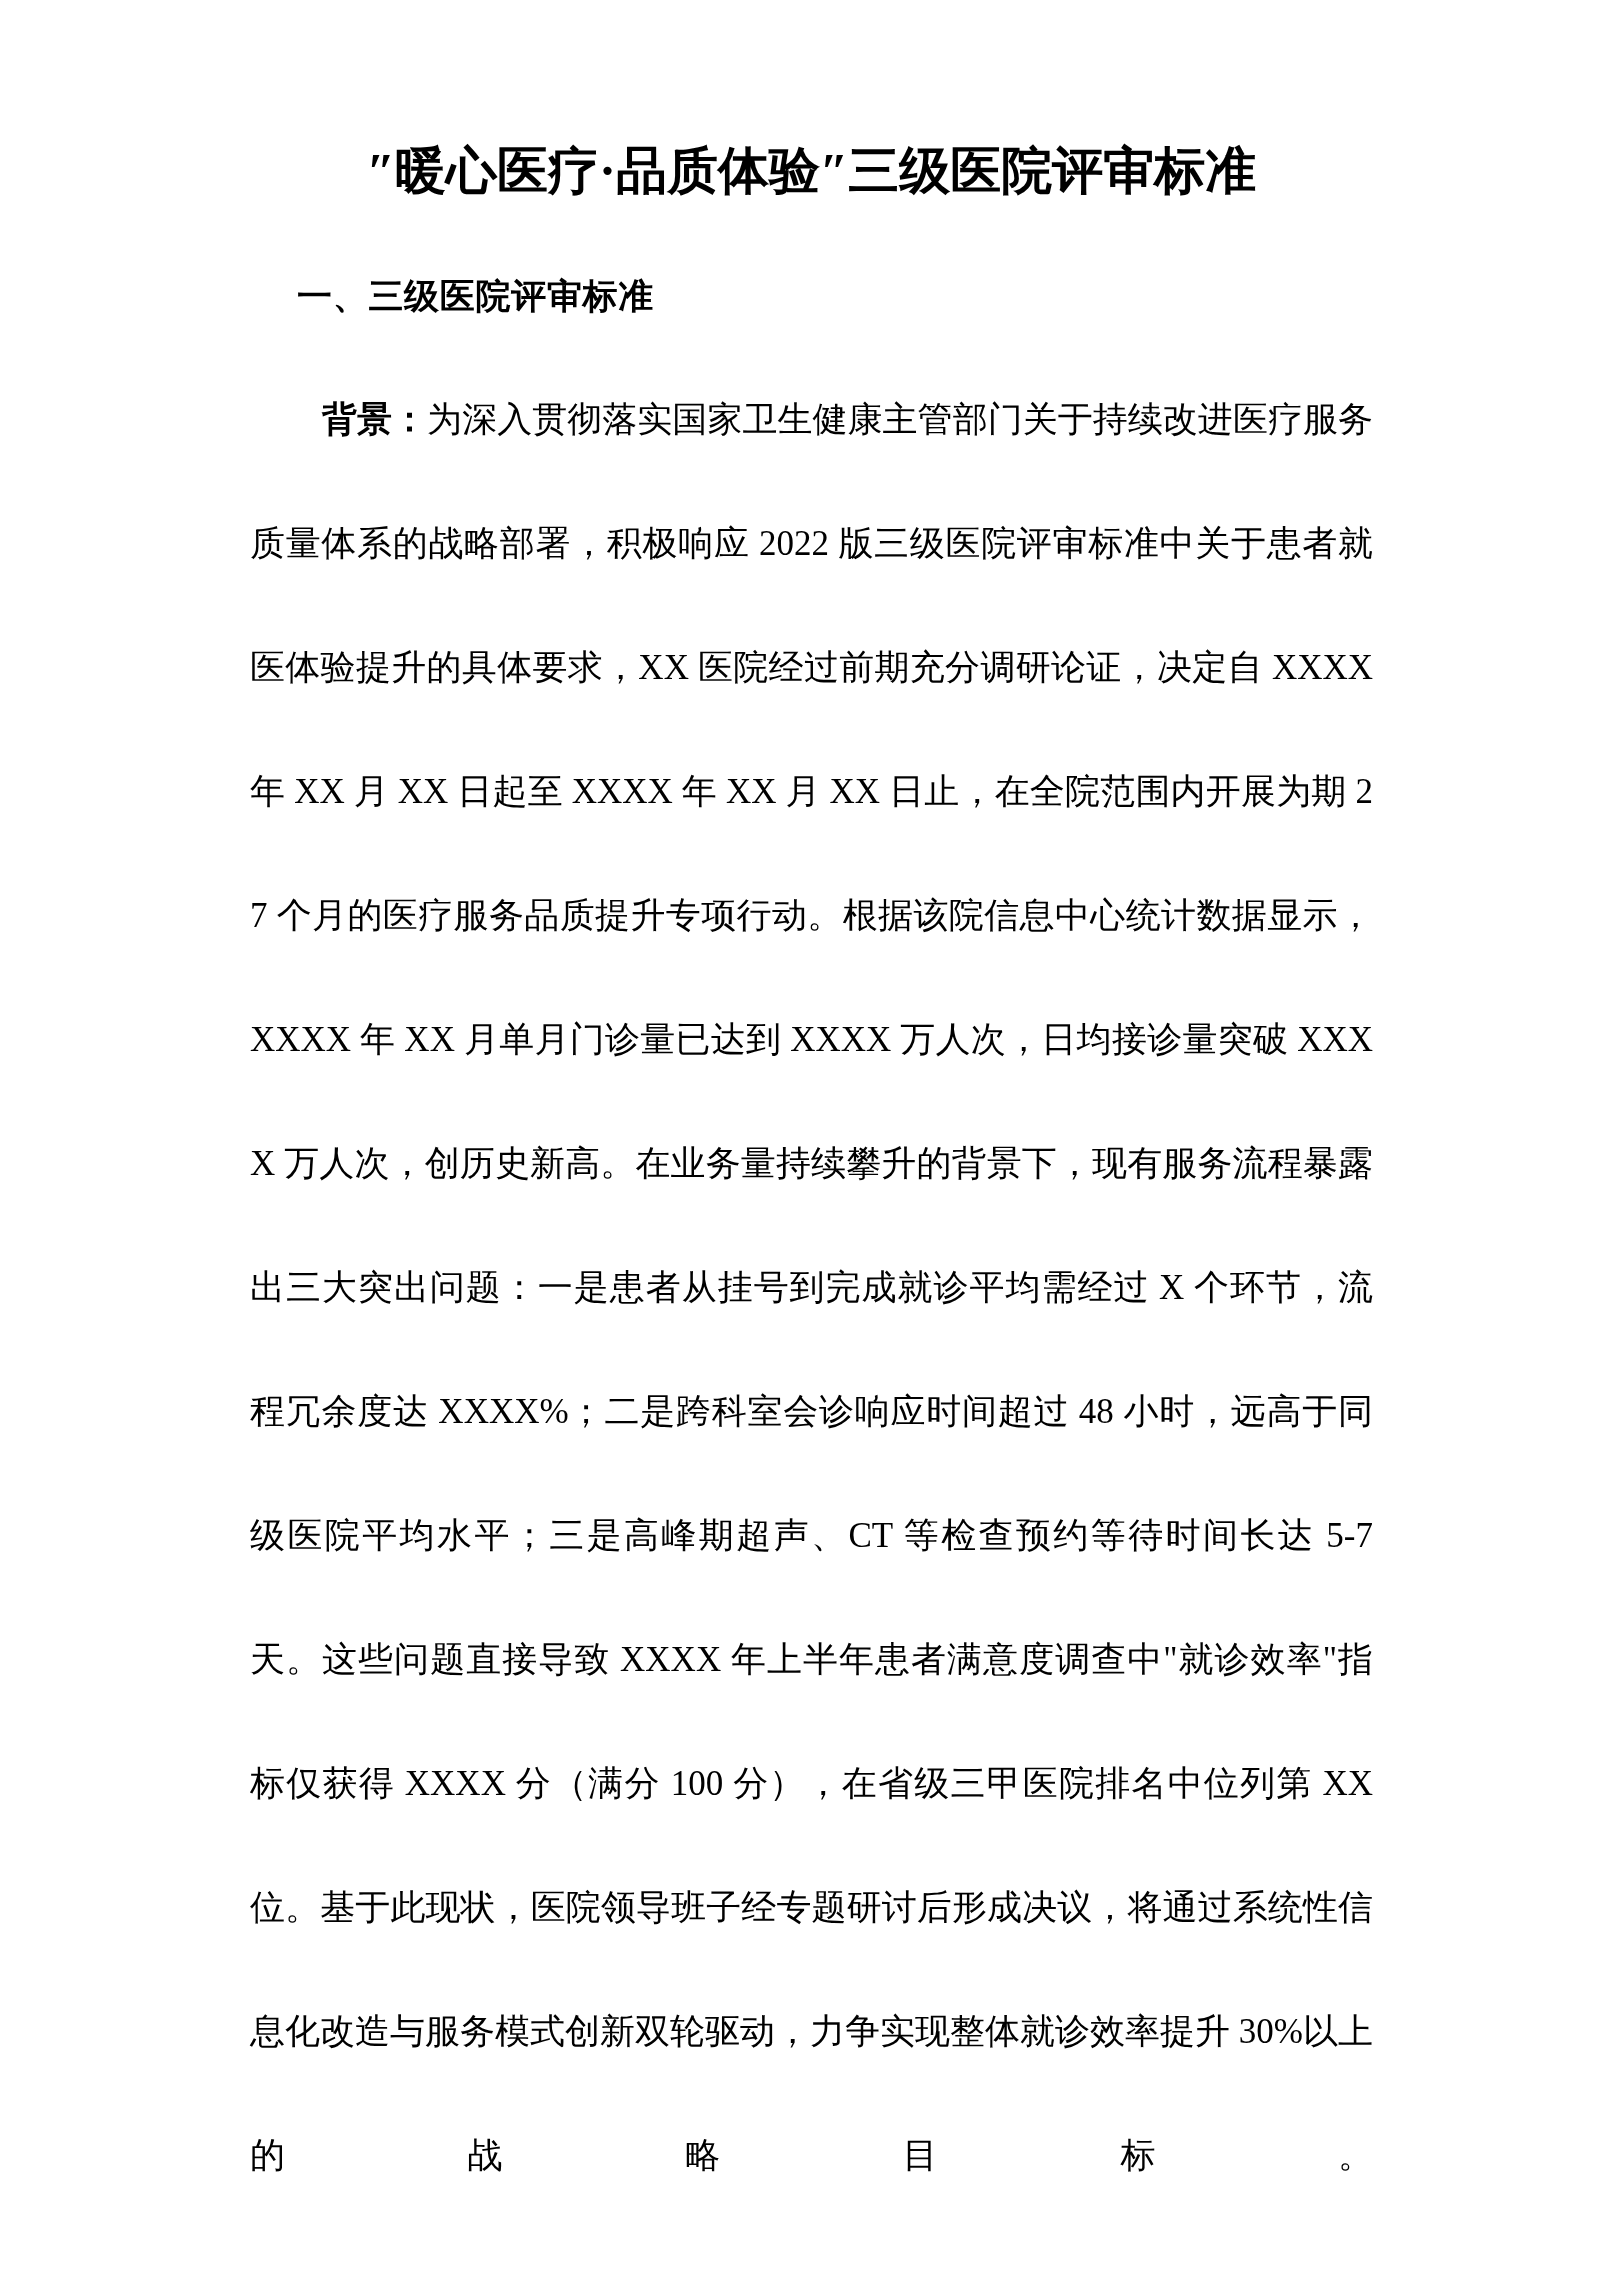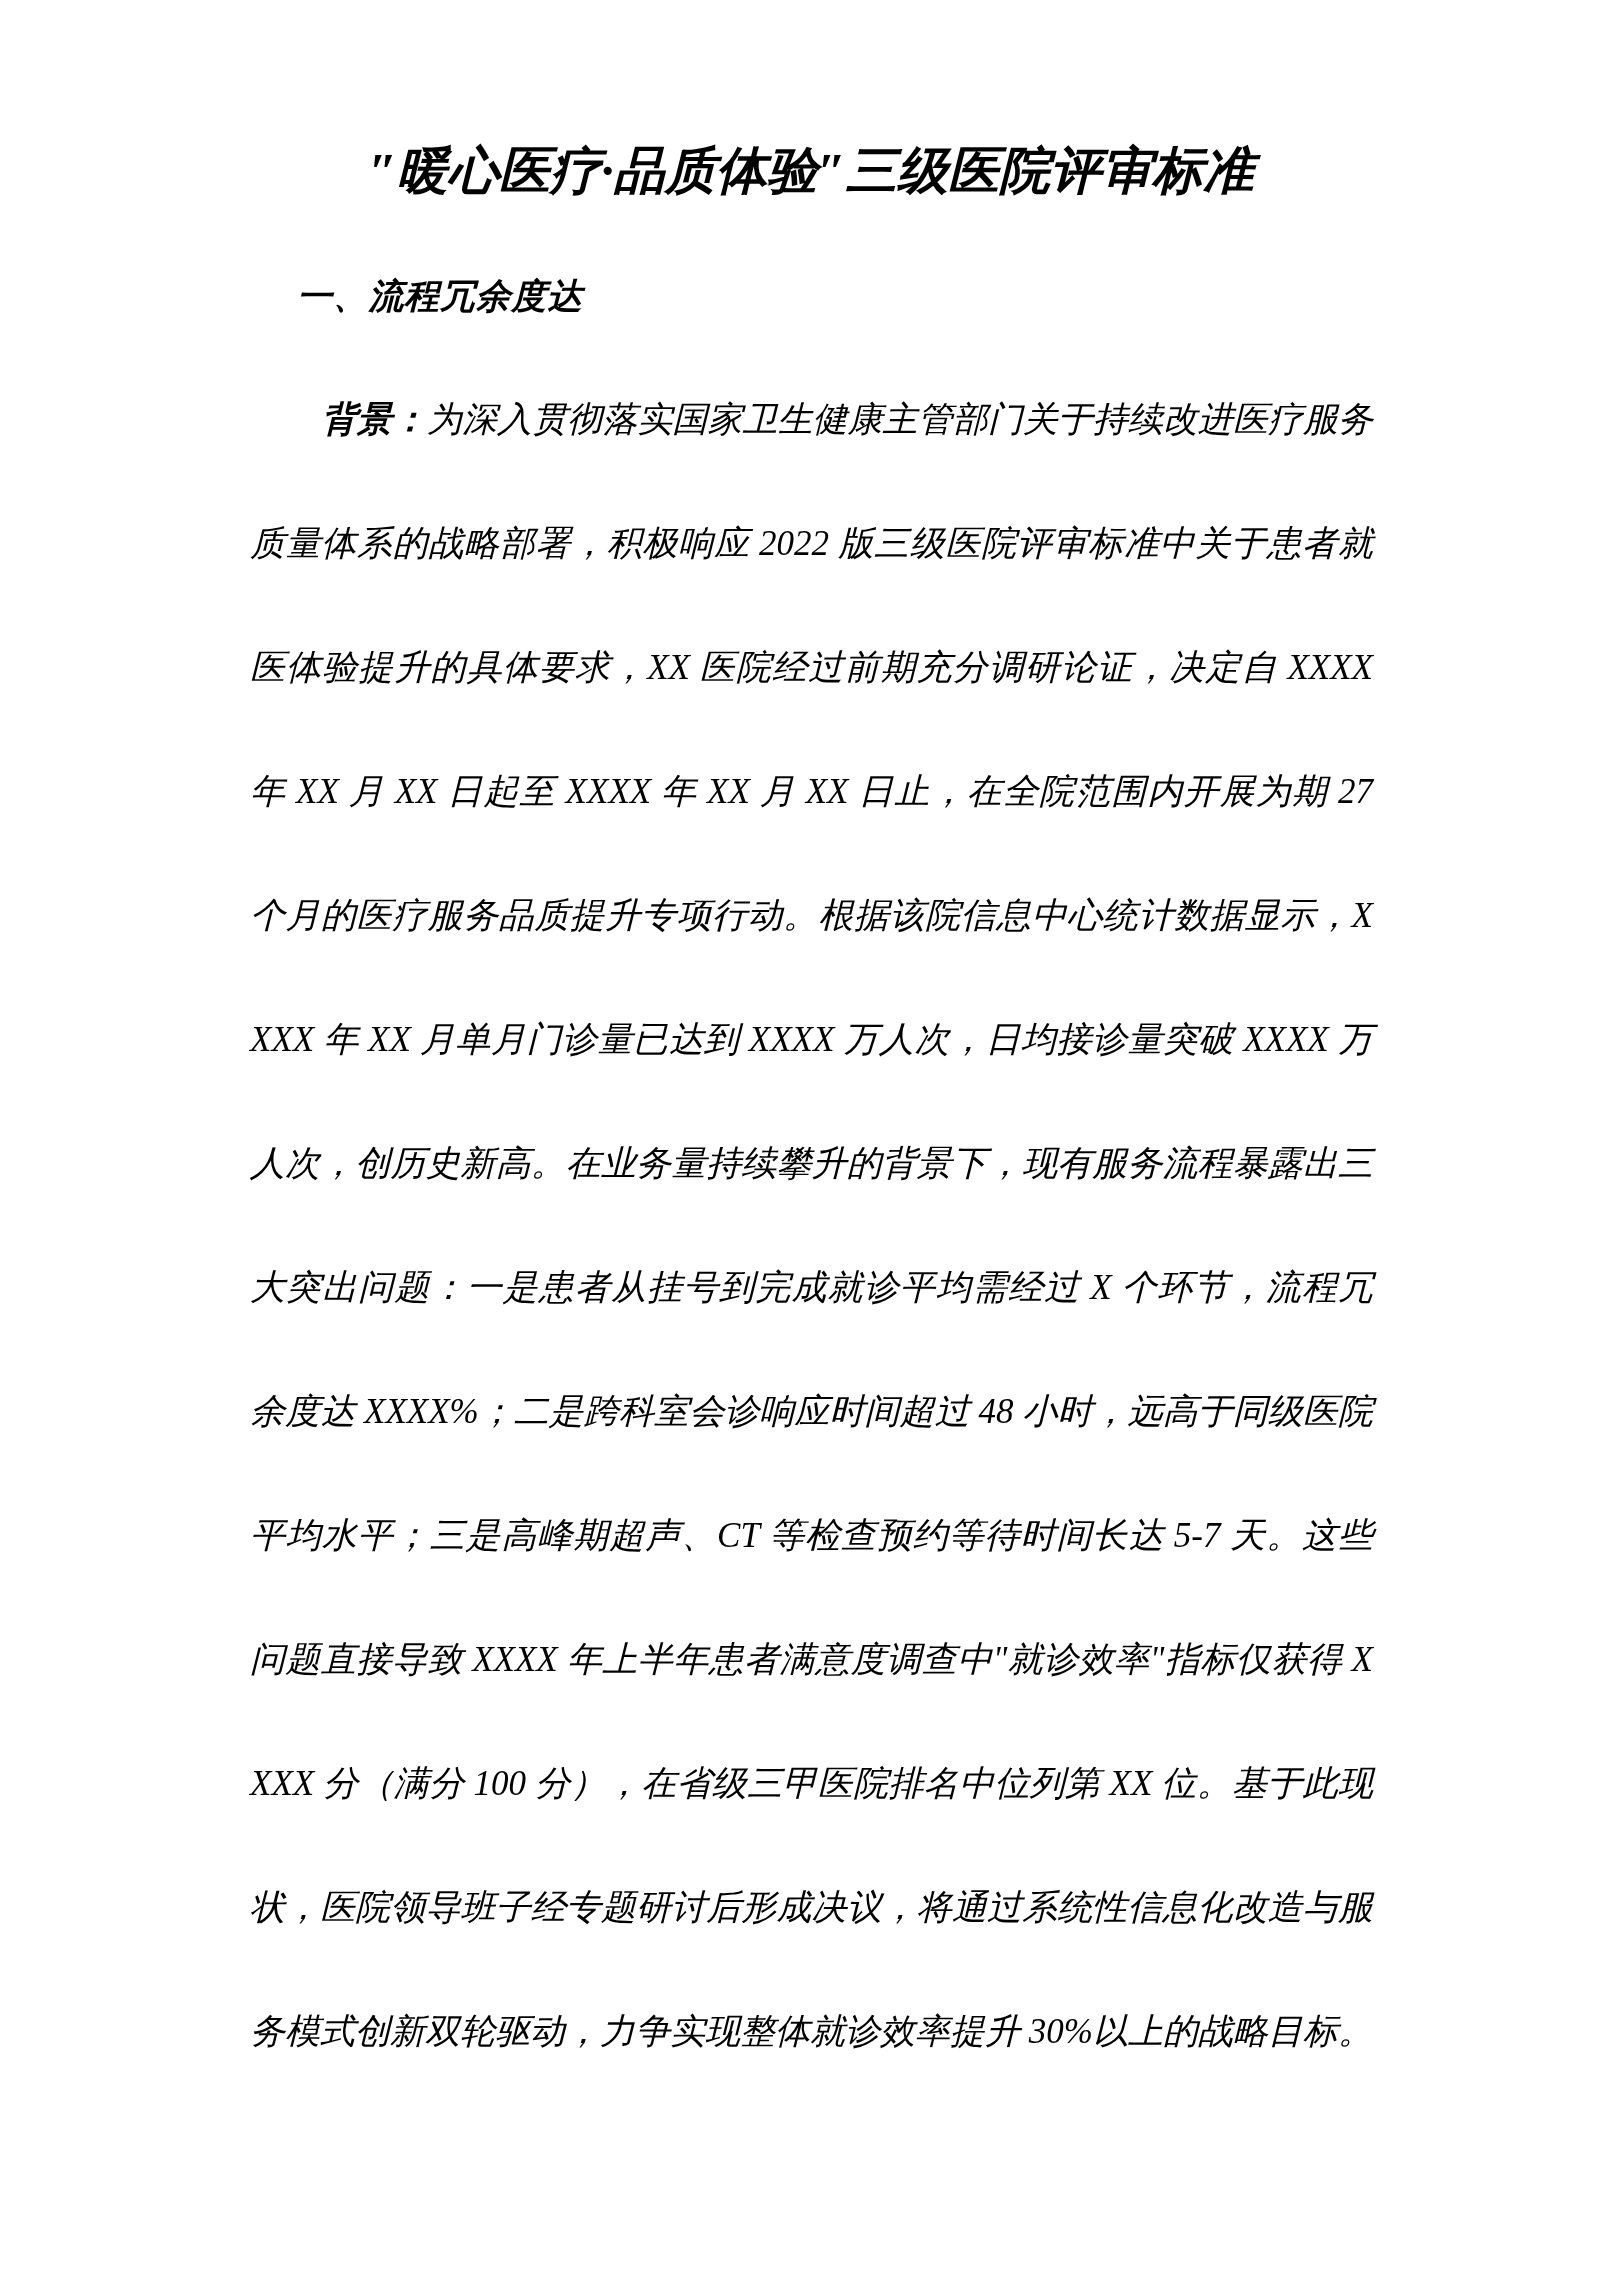--- a/index.html
+++ b/index.html
@@ -15,21 +15,20 @@
     color: #000000;
     -webkit-font-smoothing: antialiased;
   }
 
   .page {
     position: relative;
     width: 1591px;
     height: 2295px;
     background: #ffffff;
     box-sizing: border-box;
-    font-style: italic;
   }
 
   .content {
     position: absolute;
     left: 250px;
     top: 0;
     width: 1123px;
   }
 
   
@@ -89,21 +88,21 @@
 </head>
 <body>
 
 <div class="page">
   <div class="content">
 
     <h1 class="doc-title">
       <span class="title-line-1">″暖心医疗·品质体验″三级医院评审标准</span>
     </h1>
 
-    <h2 class="section-heading">一、流程冗余度达</h2>
+    <h2 class="section-heading">一、三级医院评审标准</h2>
 
     <p class="body-paragraph">
       <span class="lead">背景：</span><span>为深入贯彻落实国家卫生健康主管部门关于持续改进医疗服务质量体系的战略部署，积极响应 2022 版三级医院评审标准中关于患者就医体验提升的具体要求，XX 医院经过前期充分调研论证，决定自 XXXX 年 XX 月 XX 日起至 XXXX 年 XX 月 XX 日止，在全院范围内开展为期 27 个月的医疗服务品质提升专项行动。根据该院信息中心统计数据显示，XXXX 年 XX 月单月门诊量已达到 XXXX 万人次，日均接诊量突破 XXXX 万人次，创历史新高。在业务量持续攀升的背景下，现有服务流程暴露出三大突出问题：一是患者从挂号到完成就诊平均需经过 X 个环节，流程冗余度达 XXXX%；二是跨科室会诊响应时间超过 48 小时，远高于同级医院平均水平；三是高峰期超声、CT 等检查预约等待时间长达 5-7 天。这些问题直接导致 XXXX 年上半年患者满意度调查中"就诊效率"指标仅获得 XXXX 分（满分 100 分），在省级三甲医院排名中位列第 XX 位。基于此现状，医院领导班子经专题研讨后形成决议，将通过系统性信息化改造与服务模式创新双轮驱动，力争实现整体就诊效率提升 30%以上的战略目标。</span>
     </p>
 
   </div>
 </div>
 
 
 </body></html>

